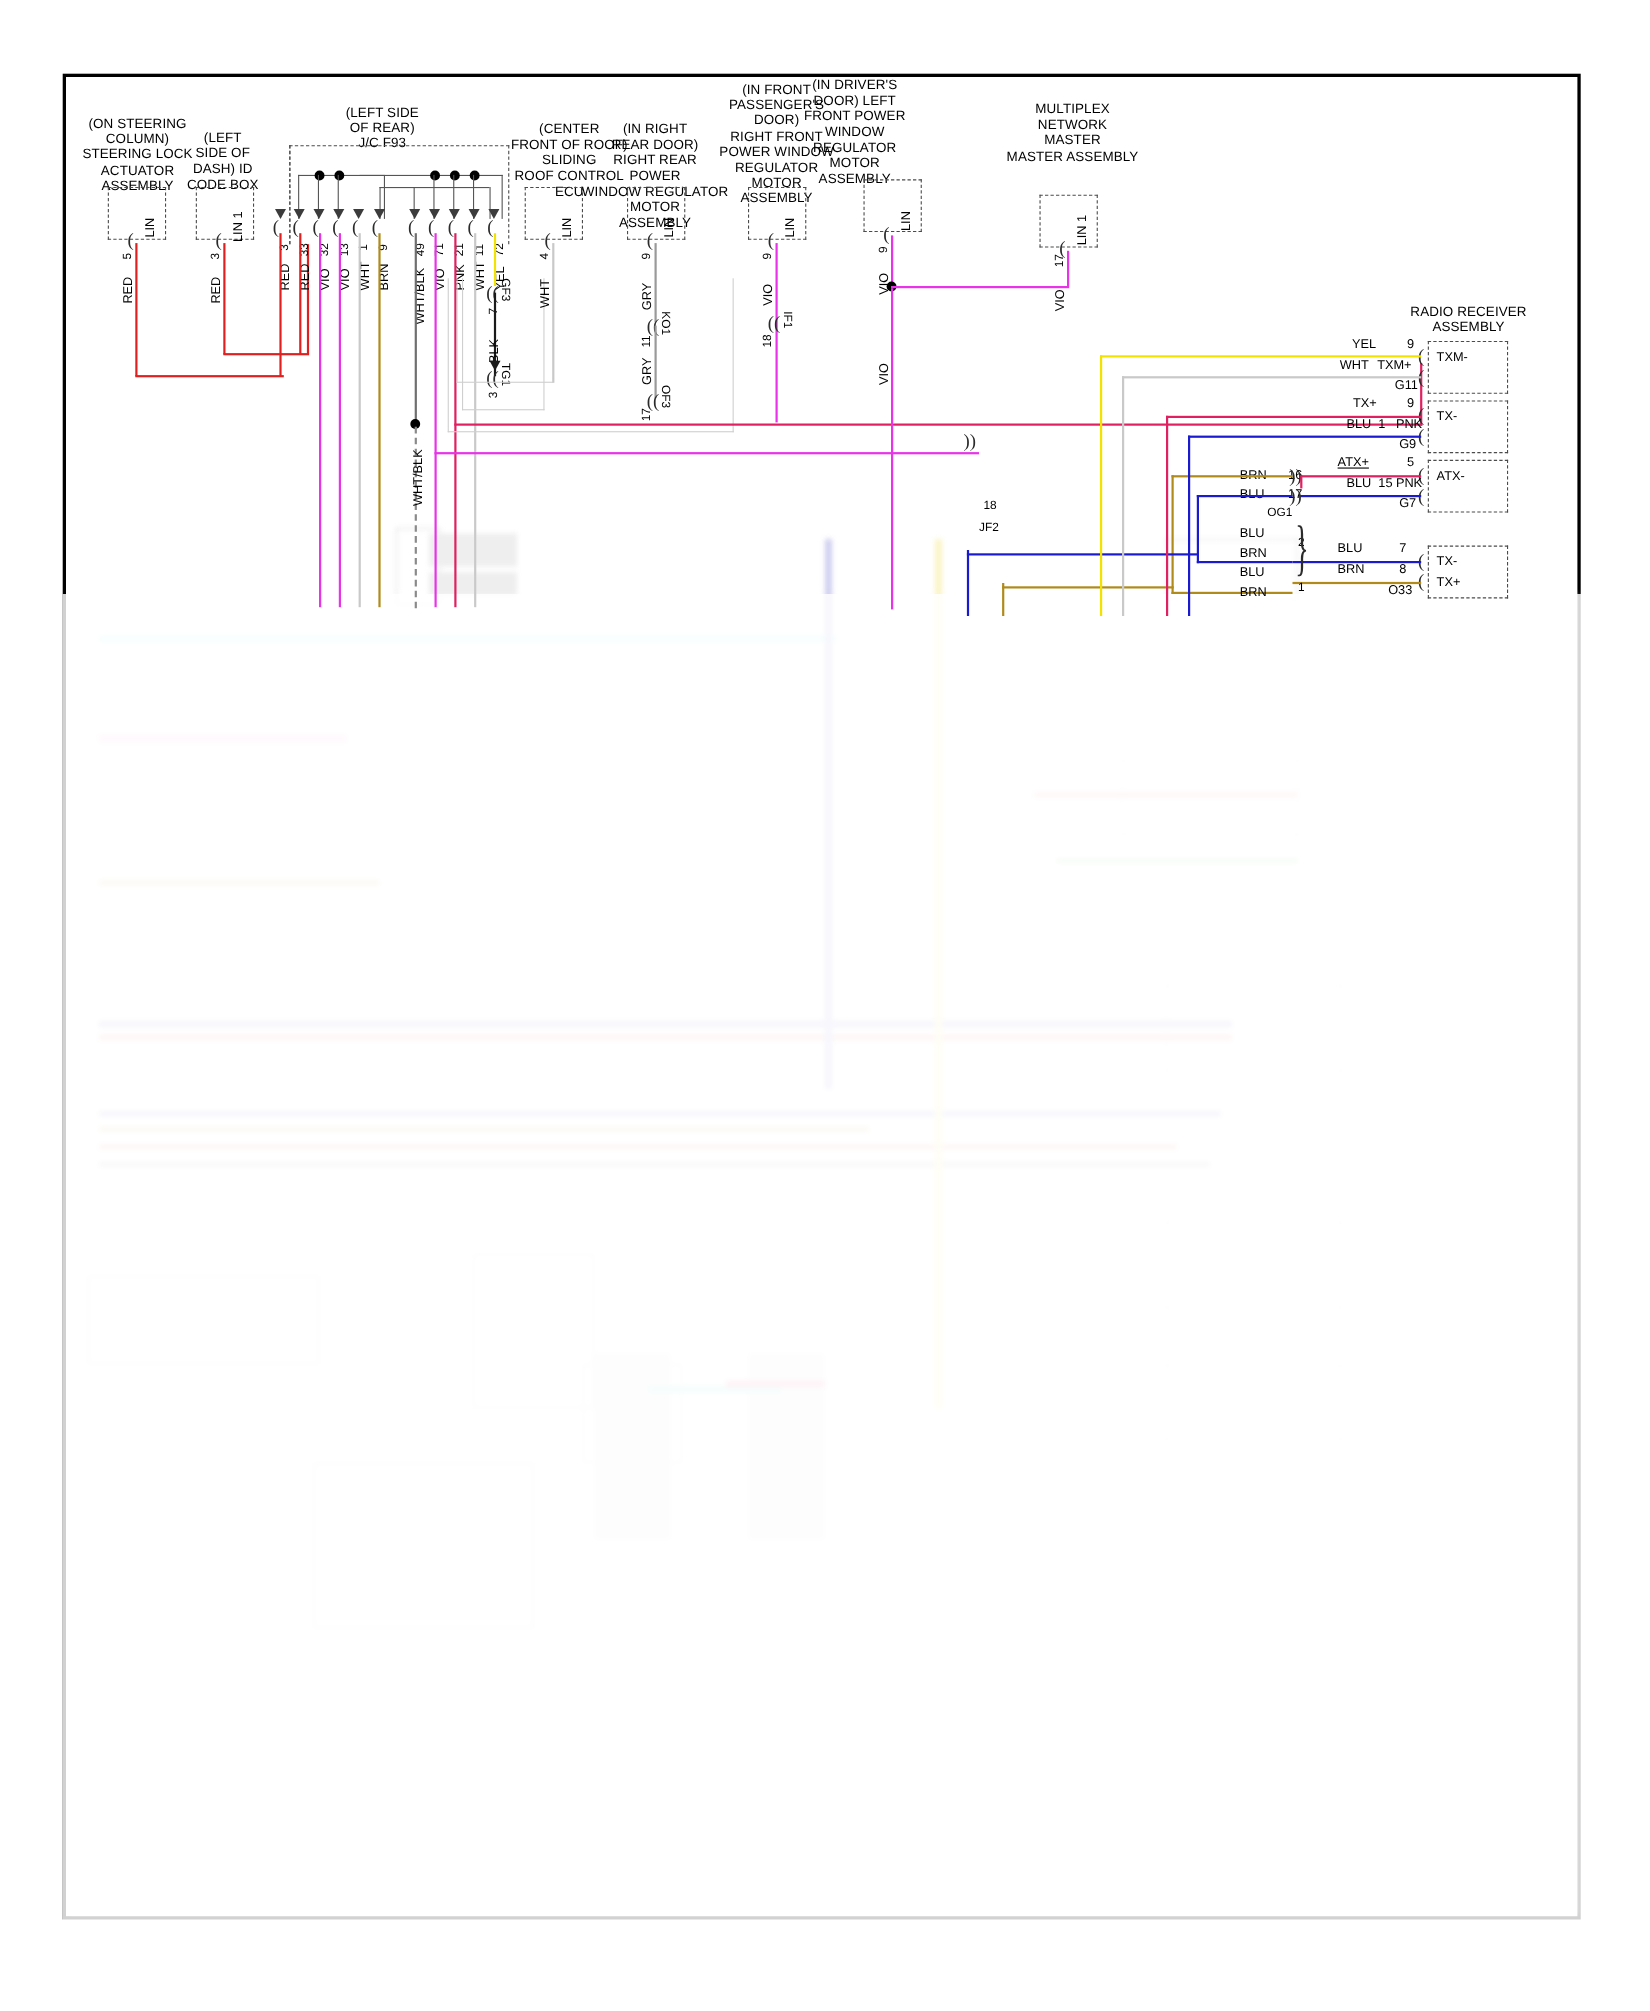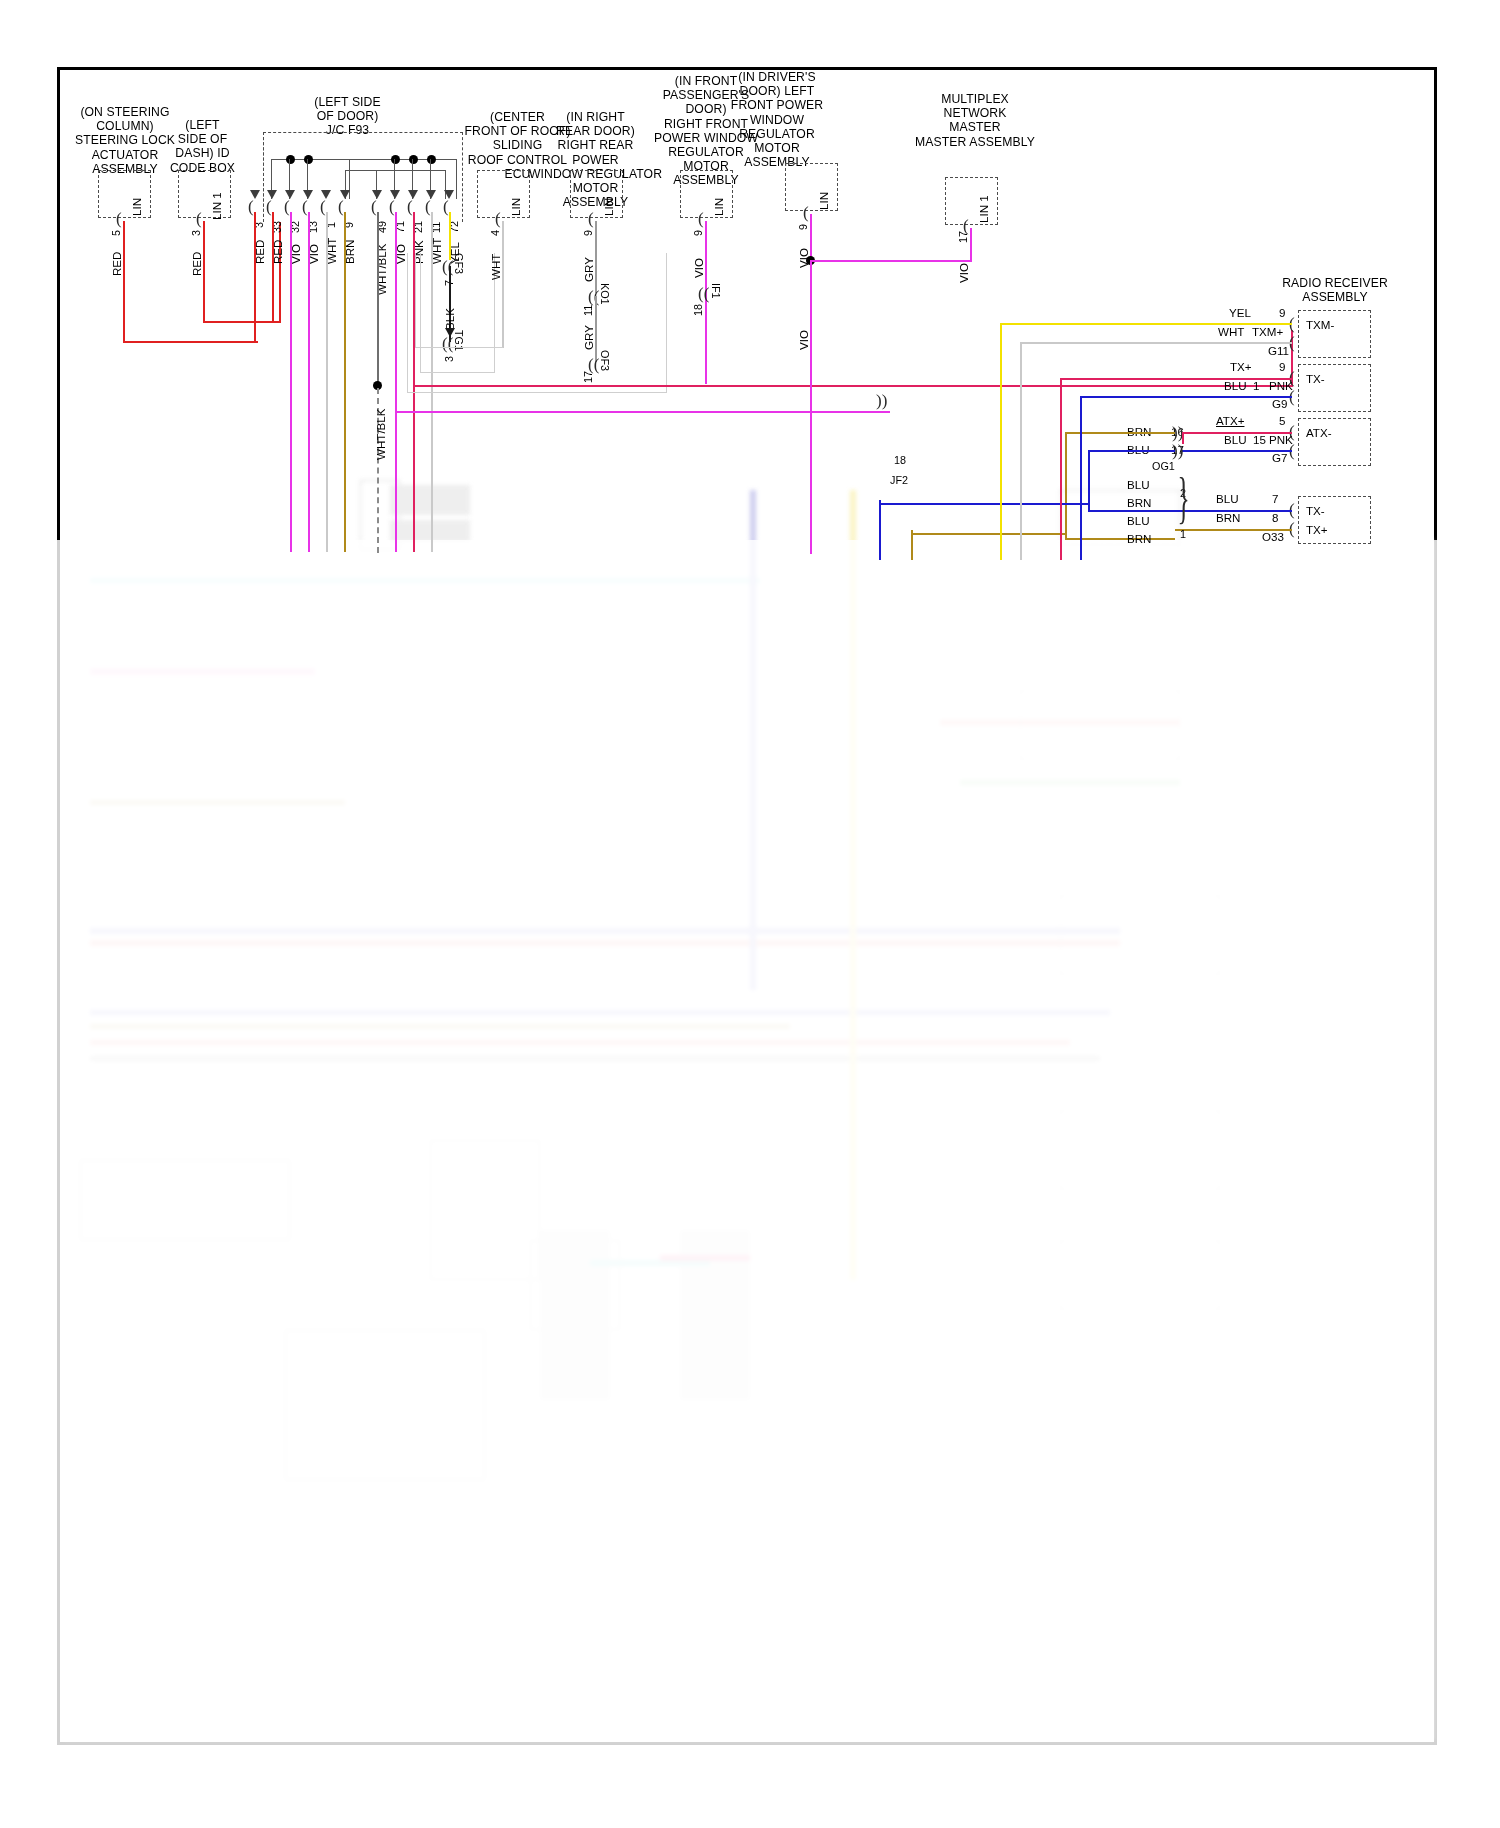--- a/index.html
+++ b/index.html
@@ -137,21 +137,21 @@
   <div class="compbox" style="left:178px; top:170px; width:53px; height:48px;"></div>
   <div class="vlbl" style="left:210px; top:220px;">LIN 1</div>
   <div class="conn" style="left:196px; top:210px;">(</div>
   <div class="vlbl small" style="left:190px; top:236px;">3</div>
   <div class="vlbl" style="left:190px; top:276px;">RED</div>
   <div class="w wv c-red" style="left:203px; top:221px; height:101px;"></div>
   <div class="w wh c-red" style="left:203px; top:321px; width:78px;"></div>
   <div class="w wv c-red" style="left:279px; top:222px; height:100px;"></div>
 
   <div class="cap" style="left:295px; top:95px; width:105px; white-space:pre-line;">(LEFT SIDE
-OF DOOR)
+OF REAR)
 J/C F93</div>
 
   <div class="compbox" style="left:263px; top:132px; width:200px; height:90px; border-bottom:none;"></div>
   <div class="compbox" style="left:263px; top:132px; width:5px; height:90px; border:none; border-left:1.6px dashed #4b4b4b;"></div>
 
   <div class="gline ghline" style="left:271px; top:159px; width:78px;"></div>
   <div class="gline ghline" style="left:327px; top:159px; width:130px;"></div>
   <div class="gline ghline" style="left:345px; top:170px; width:100px;"></div>
 
   <div class="dot" style="left:286px; top:155px;"></div>

